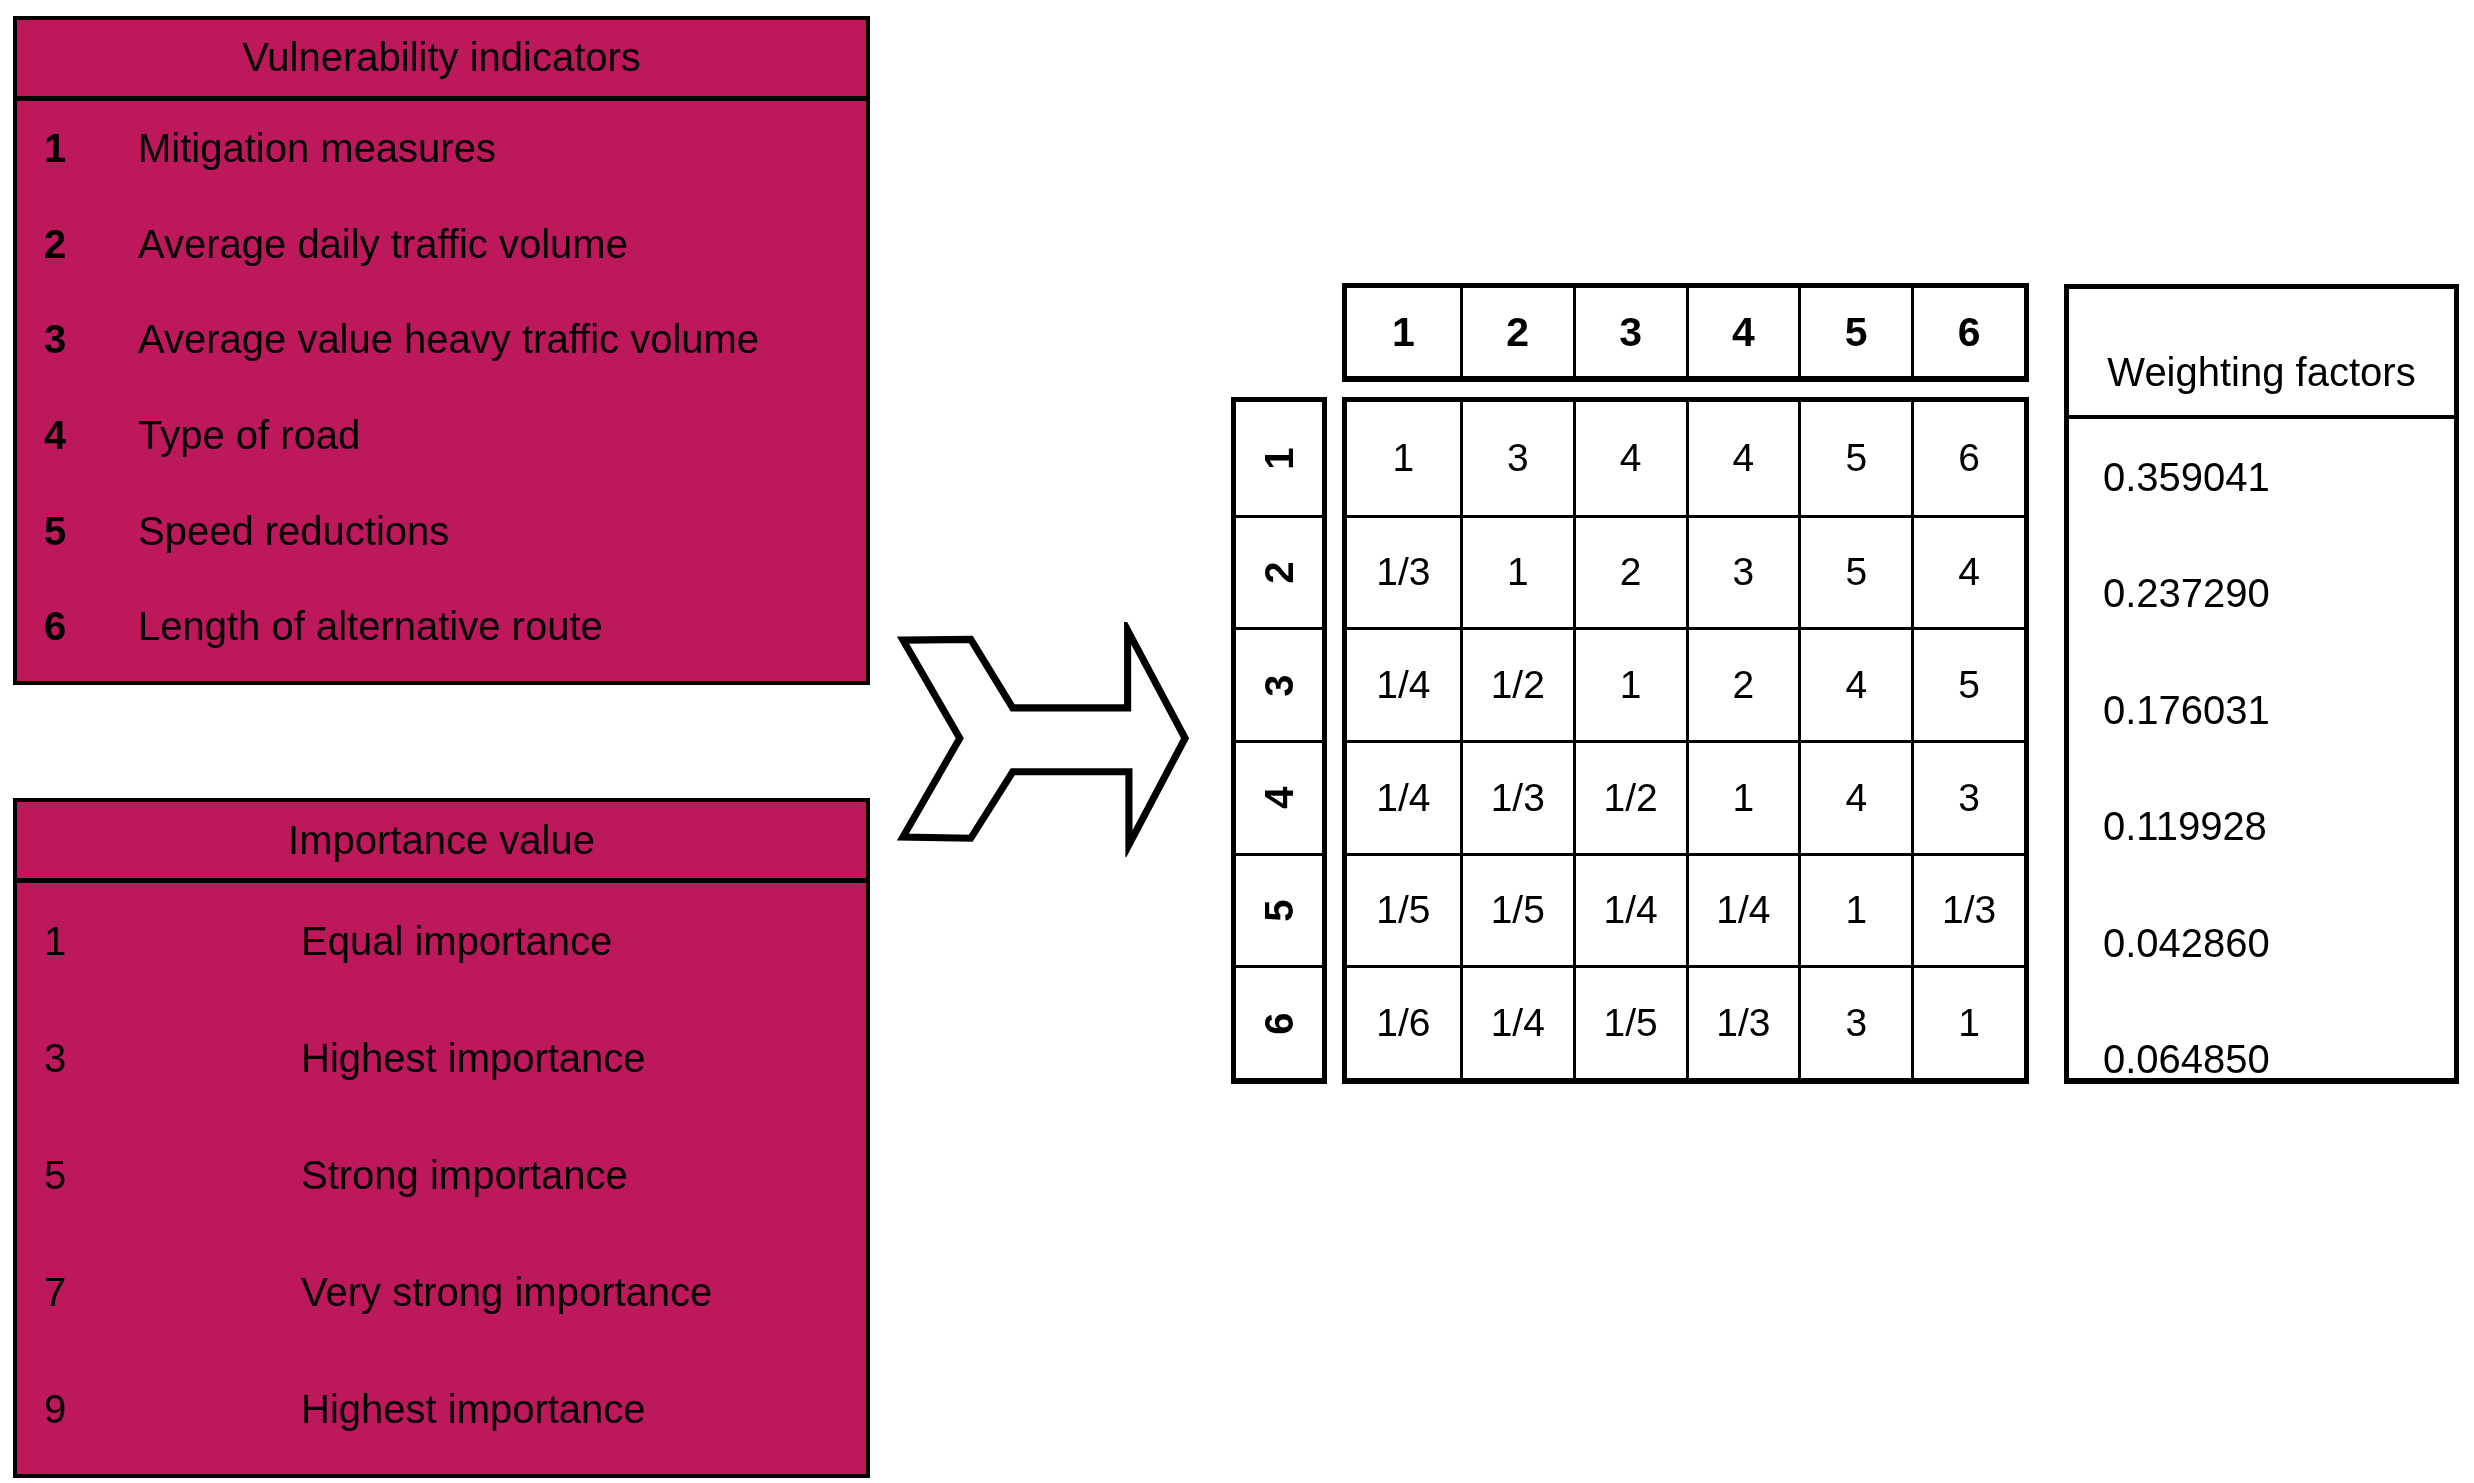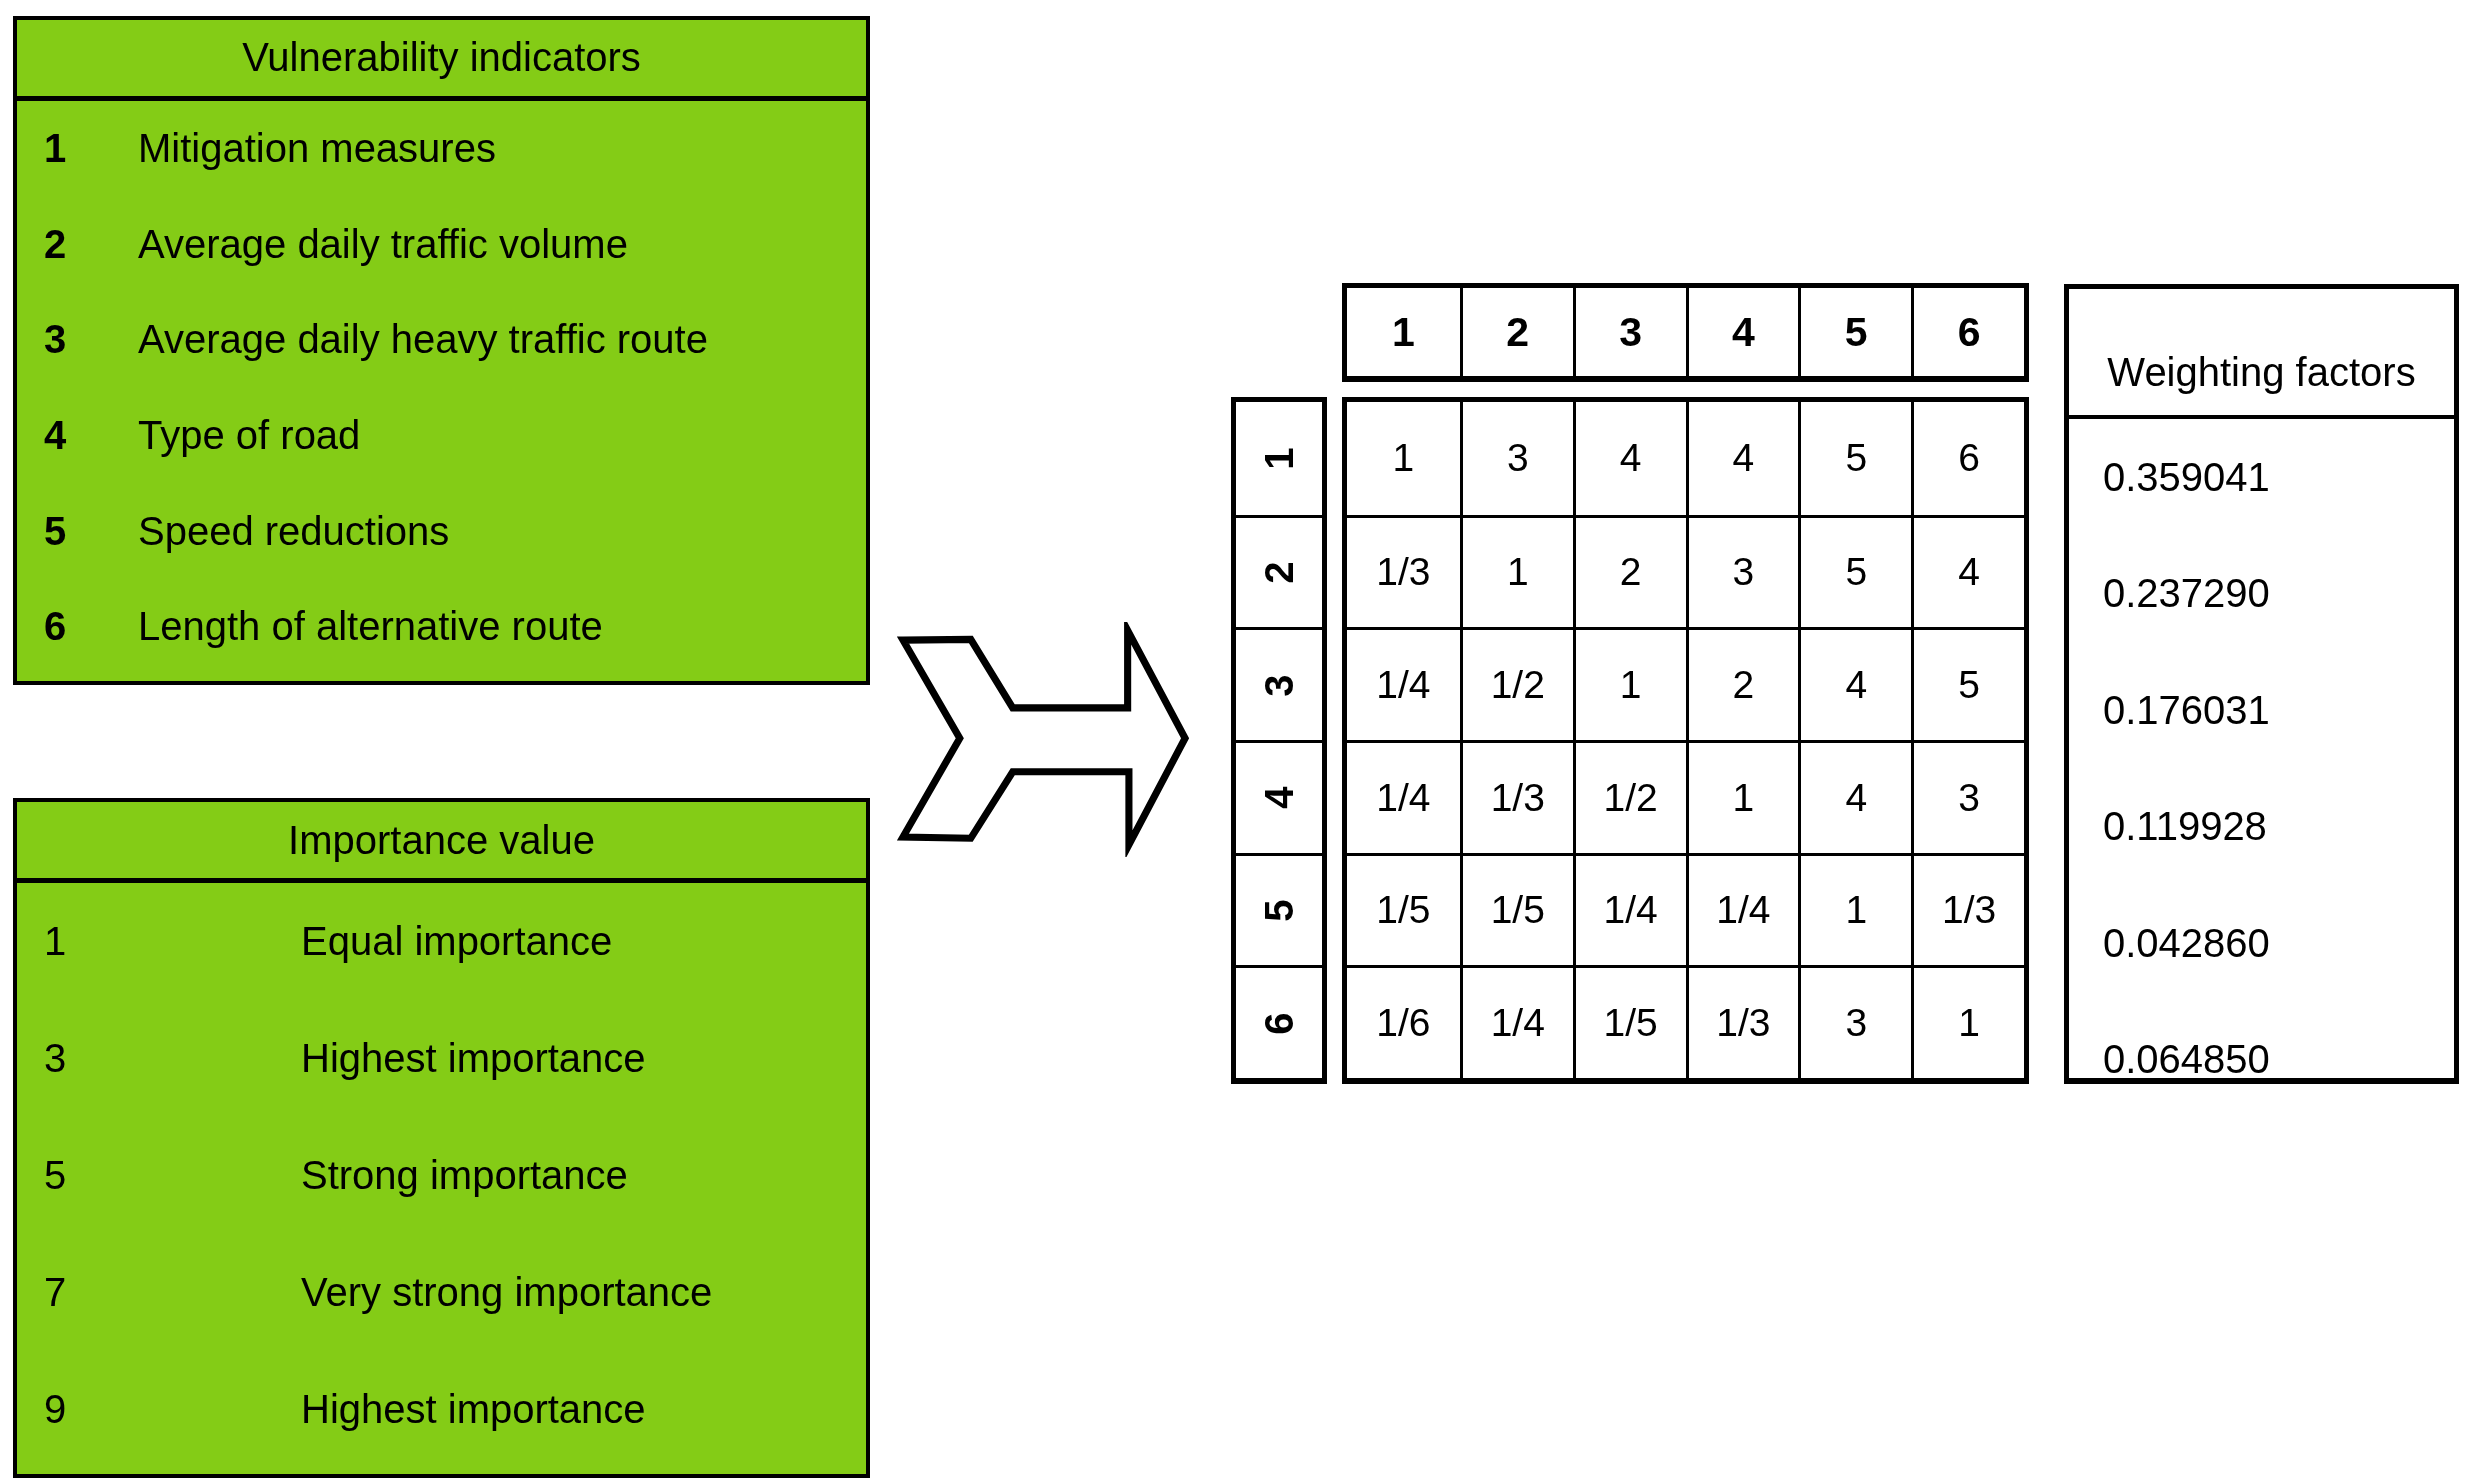--- a/index.html
+++ b/index.html
@@ -12,21 +12,21 @@
     width: 2475px;
     height: 1483px;
     overflow: hidden;
     font-family: "Liberation Sans", sans-serif;
     color: #000000;
   }
   * { box-sizing: border-box; }
 
   .panel {
     position: absolute;
-    background: #84cc16;
+    background: #be185d;
     border: 4.5px solid #000000;
   }
   .panel-title {
     display: flex;
     align-items: center;
     justify-content: center;
     border-bottom: 5.8px solid #000000;
     font-size: 40px;
   }
   .item-rows {
@@ -114,21 +114,21 @@
     <div class="item-row">
       <span class="item-num">1</span>
       <span class="item-label">Mitigation measures</span>
     </div>
     <div class="item-row">
       <span class="item-num">2</span>
       <span class="item-label">Average daily traffic volume</span>
     </div>
     <div class="item-row">
       <span class="item-num">3</span>
-      <span class="item-label">Average daily heavy traffic route</span>
+      <span class="item-label">Average value heavy traffic volume</span>
     </div>
     <div class="item-row">
       <span class="item-num">4</span>
       <span class="item-label">Type of road</span>
     </div>
     <div class="item-row">
       <span class="item-num">5</span>
       <span class="item-label">Speed reductions</span>
     </div>
     <div class="item-row">

